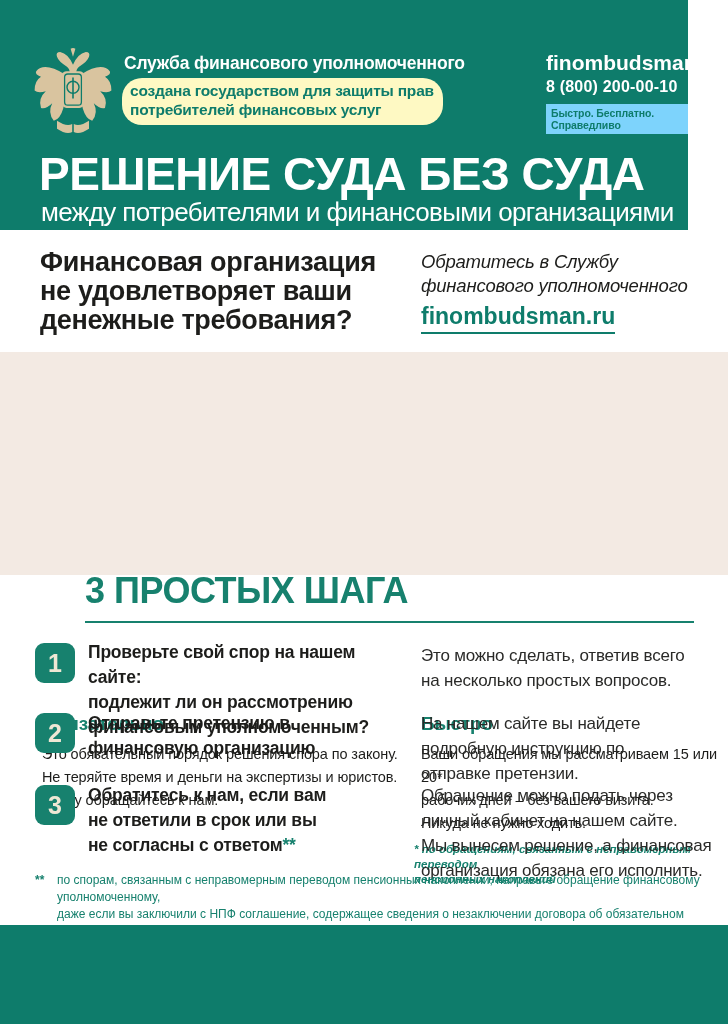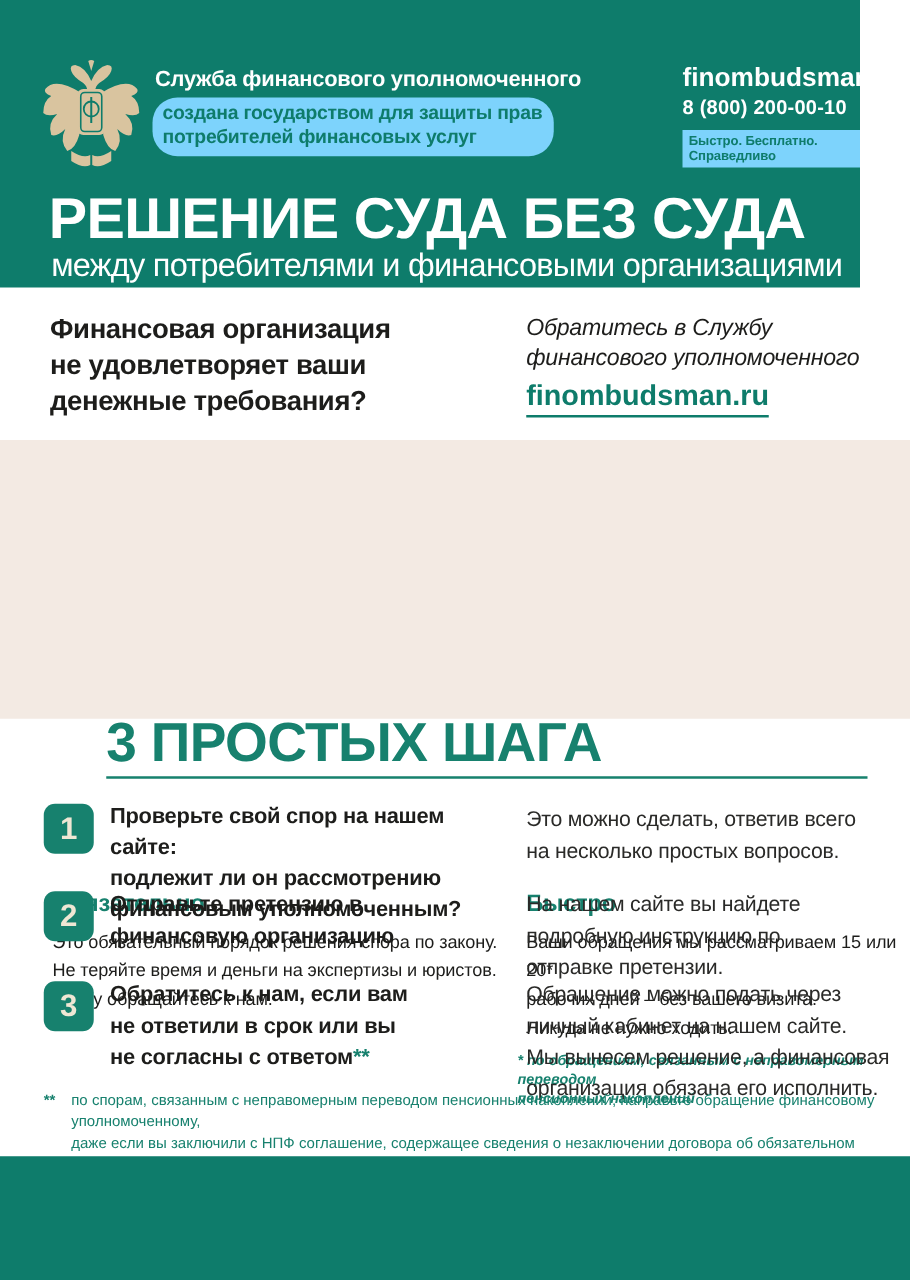--- a/index.html
+++ b/index.html
@@ -9,47 +9,47 @@
     width:728px; height:1024px; position:relative; background:#fff; overflow:hidden;
     color:#1d1d1b;
   }
   .abs { position:absolute; }
   .pre { white-space:pre-line; }
 
   
   .header { left:0; top:0; width:688px; height:230px; background:#0e7c6b; }
   .logo { left:33px; top:46px; width:80px; height:92px; }
   .org-name { left:124px; top:53px; font-size:17.5px; font-weight:bold; color:#fff; letter-spacing:-0.2px; }
-  .org-tagline { left:122px; top:78px; background:#7dd3fc; color:#0e7c6b; font-weight:bold;
+  .org-tagline { left:122px; top:78px; background:#fef9c3; color:#0e7c6b; font-weight:bold;
                  font-size:15.5px; line-height:18.5px; padding:4px 9px 6px 8px; letter-spacing:-0.2px;border-radius:20px; }
   .hdr-site  { left:546px; top:51px; font-size:21px; font-weight:bold; color:#fff; }
   .hdr-phone { left:546px; top:78px; font-size:16px; color:#fff; letter-spacing:0.2px;font-weight:bold; }
   .hdr-badge { left:546px; top:104px; background:#7dd3fc; color:#0e7c6b; font-weight:bold;
                font-size:10.5px; padding:3px 5px; letter-spacing:-0.1px; }
   .hero-title { left:39px; top:147px; font-size:46px; font-weight:bold; color:#fff; letter-spacing:-0.5px; }
   .hero-sub   { left:41px; top:197px; font-size:26px; color:#fff; letter-spacing:-0.6px;text-align:right; }
 
   
-  .q-text { left:40px; top:248px; font-size:22px; font-weight:bold; line-height:29px; letter-spacing:-0.3px; }
+  .q-text { left:40px; top:248px; font-size:27px; font-weight:bold; line-height:29px; letter-spacing:-0.3px; }
   .cta-text { left:421px; top:250px; font-size:18.5px; line-height:24px; letter-spacing:-0.2px;font-style:italic; }
   .cta-link { left:421px; top:303px; font-size:23px; font-weight:bold; color:#0e7c6b;
               border-bottom:2px solid #0e7c6b; padding-bottom:2px; text-decoration:none; display:inline-block; }
 
   
   .benefits { left:0; top:352px; width:728px; height:223px; background:#f3eae3; }
   .ben-title { font-size:19px; font-weight:bold; color:#17816e; letter-spacing:-0.2px; }
   .ben-body  { font-size:14.5px; line-height:23px; color:#1d1d1b; margin-top:8px; letter-spacing:-0.1px; }
   .ben-1 { left:42px;  top:361px; width:360px; }
   .ben-2 { left:421px; top:361px; width:300px; }
   .ben-3 { left:42px;  top:478px; width:360px; }
   .ben-4 { left:421px; top:476px; width:300px; }
   .ben-note { font-size:11.5px; line-height:15px; font-weight:bold; color:#17816e; margin-top:7px; margin-left:-7px;font-style:italic; }
 
   
-  .steps-heading { left:85px; top:570px; font-size:44px; font-weight:bold; color:#17816e; letter-spacing:-0.5px; }
+  .steps-heading { left:85px; top:570px; font-size:36px; font-weight:bold; color:#17816e; letter-spacing:-0.5px; }
   .steps-rule { left:85px; top:621px; width:609px; height:2px; background:#17816e; }
   .step-badge { width:40px; height:40px; background:#17816e; border-radius:9px; color:#efe7d4;
                 font-size:25px; font-weight:bold; display:flex; align-items:center; justify-content:center; }
   .badge-1 { left:35px; top:643px; } .badge-2 { left:35px; top:713px; } .badge-3 { left:35px; top:785px; }
   .step-action { font-size:17.5px; font-weight:bold; line-height:25px; letter-spacing:-0.2px; }
   .action-1 { left:88px; top:640px; width:320px; }
   .action-2 { left:88px; top:711px; width:320px; }
   .action-3 { left:88px; top:783px; width:320px; }
   .step-detail { font-size:17px; line-height:25px; color:#2a2a28; letter-spacing:-0.2px; }
   .detail-1 { left:421px; top:643px; width:300px; }

